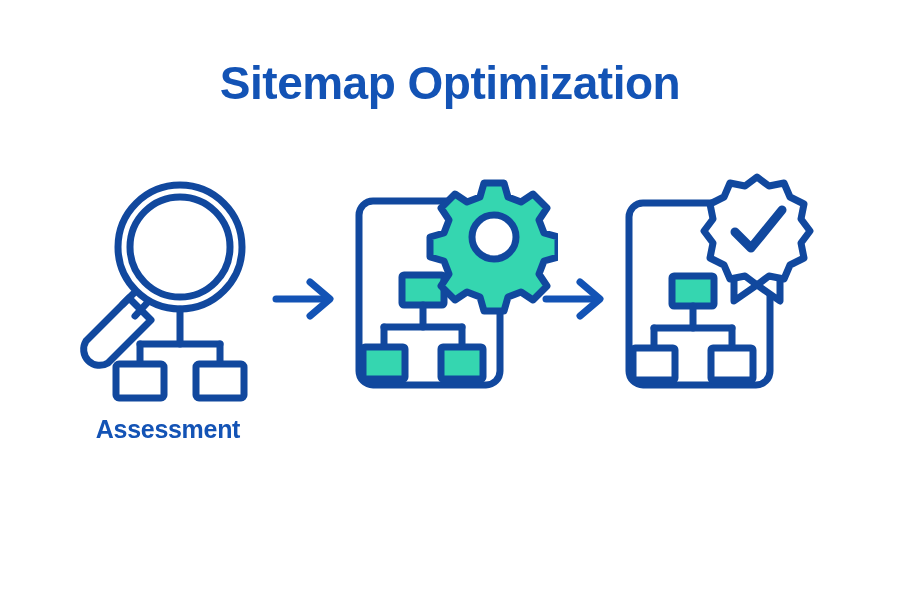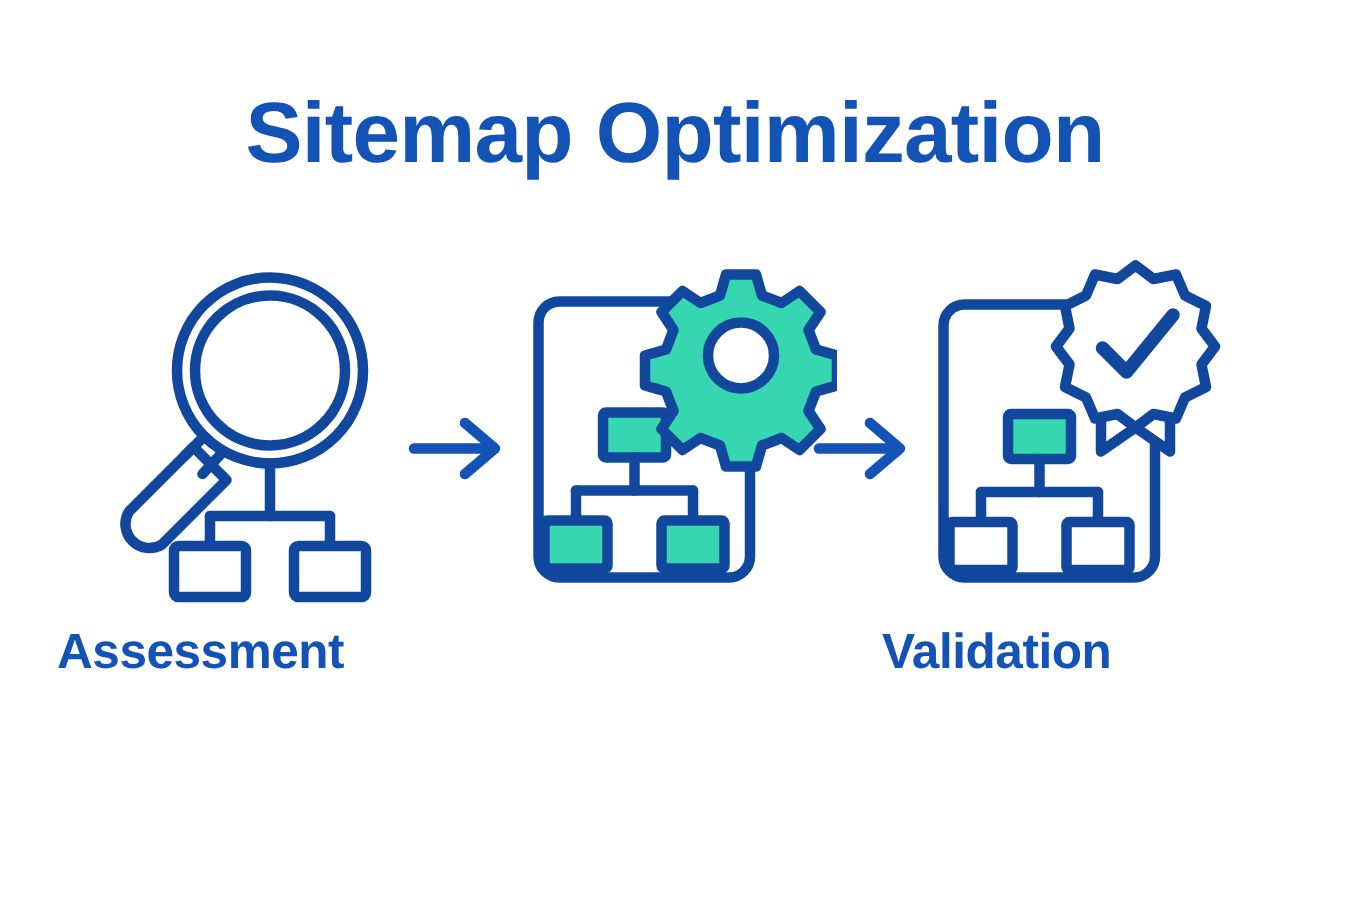--- a/index.html
+++ b/index.html
@@ -20,21 +20,21 @@
     width: 900px;
     height: 600px;
     background: #ffffff;
   }
   .title {
     position: absolute;
     left: 0;
     top: 58px;
     width: 900px;
     text-align: center;
-    font-size: 57px;
+    font-size: 46px;
     font-weight: bold;
     letter-spacing: -0.5px;
     color: #1353b5;
     line-height: 1.1;
     white-space: nowrap;
   }
   .steps-row {
     position: absolute;
     left: 0;
     top: 170px;
@@ -55,21 +55,22 @@
     height: 240px;
     display: flex;
     align-items: center;
     justify-content: center;
   }
   .step-label {
     position: absolute;
     top: 245px;
     left: 0;
     width: 260px;
-    font-size: 33px;
+    text-align: center;
+    font-size: 25px;
     font-weight: bold;
     letter-spacing: -0.3px;
     line-height: 1.15;
     white-space: nowrap;
   }
   .label-blue  { color: #1353b5; }
   .label-green { color: #18a558; }
 
   .step-1 { left: 38px;  }
   .step-2 { left: 318px; }
@@ -189,17 +190,16 @@
             <path d="M126 72 L126 128 L149 112 L172 128 L172 72 Z"></path>
           </g>
 
           <g>
             <path fill="#ffffff" stroke="#11489e" stroke-width="7" stroke-linejoin="round" d="M149 4
                      l12 9 l15 -3 l6 14 l14 7 l-3 15 l9 12 l-9 12 l3 15 l-14 7 l-6 14 l-15 -3 l-12 9 l-12 -9 l-15 3 l-6 -14 l-14 -7 l3 -15 l-9 -12 l9 -12 l-3 -15 l14 -7 l6 -14 l15 3 Z"></path>
             <path fill="none" stroke="#11489e" stroke-width="9" stroke-linecap="round" stroke-linejoin="round" d="M127 59 L143 75 L174 37"></path>
           </g>
         </svg>
       </div>
-      <div class="step-label label-blue">Validation</div>
     </div>
 
   </div>
 </div>
 
 </body></html>

